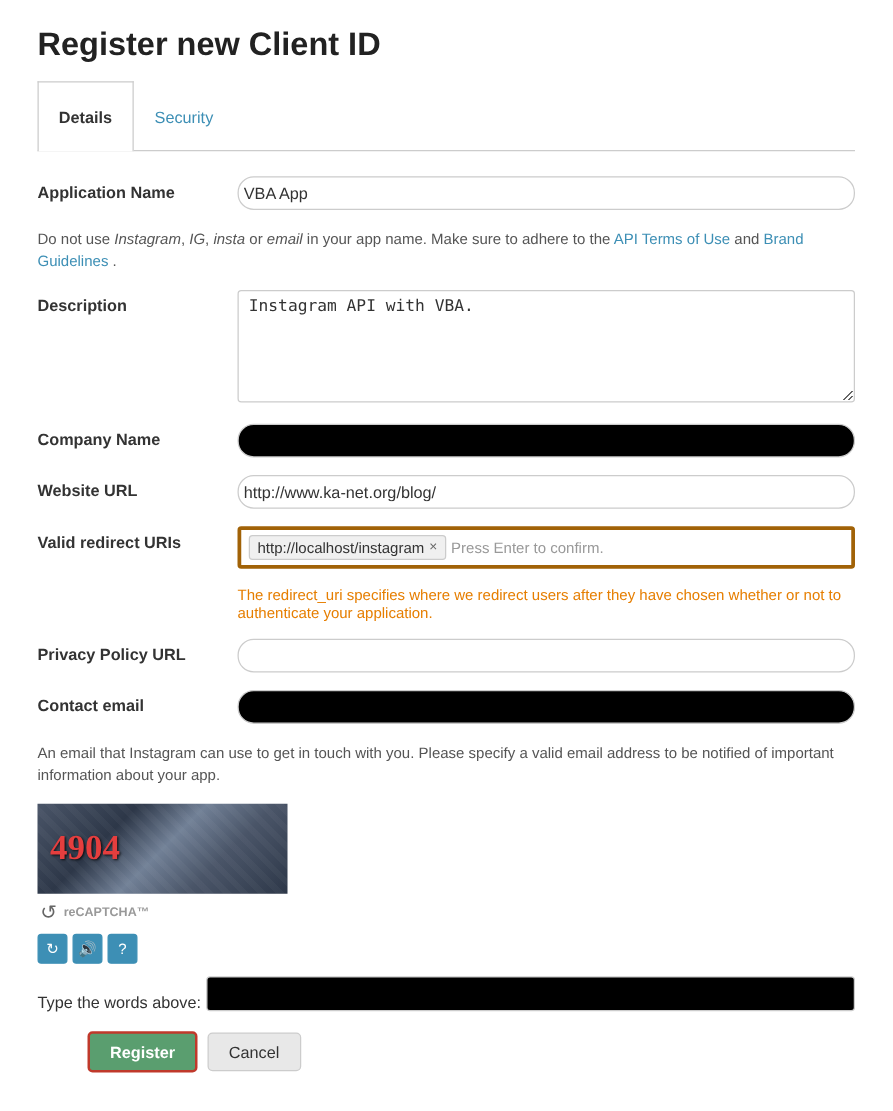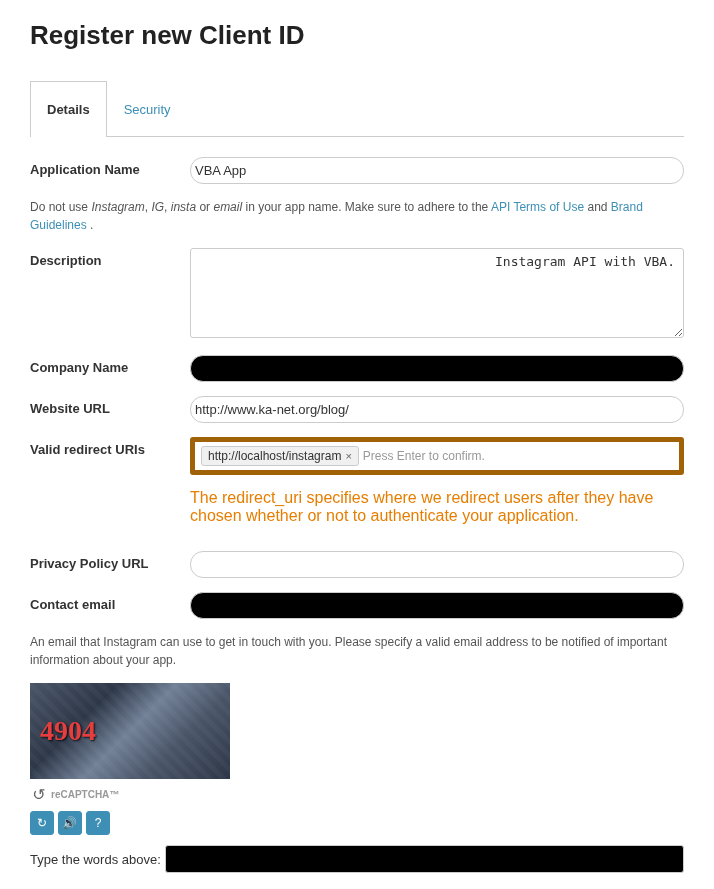--- a/index.html
+++ b/index.html
@@ -8,21 +8,21 @@
       font-size: 13px;
       color: #333;
       background: #fff;
       padding: 20px 30px;
       width: 714px;
     }
     h1 {
       font-size: 26px;
       font-weight: bold;
       color: #222;
-      margin-bottom: 30px;
+      margin-bottom: 14px;
     }
     .tabs {
       display: flex;
       border-bottom: 1px solid #ccc;
       margin-bottom: 20px;
     }
     .tab {
       padding: 20px 16px;
       cursor: pointer;
       font-size: 13px;
@@ -67,43 +67,42 @@
     }
     .form-field textarea {
       width: 100%;
       padding: 5px 8px;
       border: 1px solid #ccc;
       border-radius: 3px;
       font-size: 13px;
       color: #333;
       height: 90px;
       resize: vertical;
-      text-align: right;
     }
     .hint-text {
       font-size: 12px;
       color: #555;
       margin-bottom: 14px;
       line-height: 1.5;
     }
     .hint-text a {
       color: #3d8fb5;
       text-decoration: none;
     }
     .redirect-hint {
-      font-size: 16px;
+      font-size: 12px;
       color: #e67e00;
-      margin-bottom: 26px;
+      margin-bottom: 14px;
       margin-left: 160px;
     }
     .tags-input {
       display: flex;
       align-items: center;
       flex-wrap: wrap;
-      border: 5px solid #a16207;
+      border: 3px solid #a16207;
       border-radius: 3px;
       padding: 4px 6px;
       min-height: 30px;
       background: #fff;
       gap: 4px;
     }
     .tag {
       background: #f0f0f0;
       border: 1px solid #ccc;
       border-radius: 3px;
@@ -120,21 +119,21 @@
     }
     .tags-placeholder {
       color: #999;
       font-size: 12px;
     }
     .captcha-container {
       margin-bottom: 10px;
     }
     .captcha-image {
       width: 200px;
-      height: 96px;
+      height: 72px;
       background: linear-gradient(135deg, #4a5568 0%, #2d3748 30%, #718096 50%, #4a5568 70%, #2d3748 100%);
       display: flex;
       align-items: center;
       justify-content: flex-start;
       padding: 10px;
       margin-bottom: 6px;
       position: relative;
       overflow: hidden;
     }
     .captcha-image-number {
@@ -190,21 +189,21 @@
       color: #fff;
       border-radius: 3px;
       cursor: pointer;
       display: flex;
       align-items: center;
       justify-content: center;
       font-size: 12px;
     }
     .type-words-row {
       display: flex;
-      align-items: center;
+      align-items: flex-end;
       gap: 4px;
       margin-bottom: 16px;
     }
     .type-words-label {
       font-size: 13px;
       color: #333;
       white-space: nowrap;
     }
     .type-words-input {
       flex: 1;

